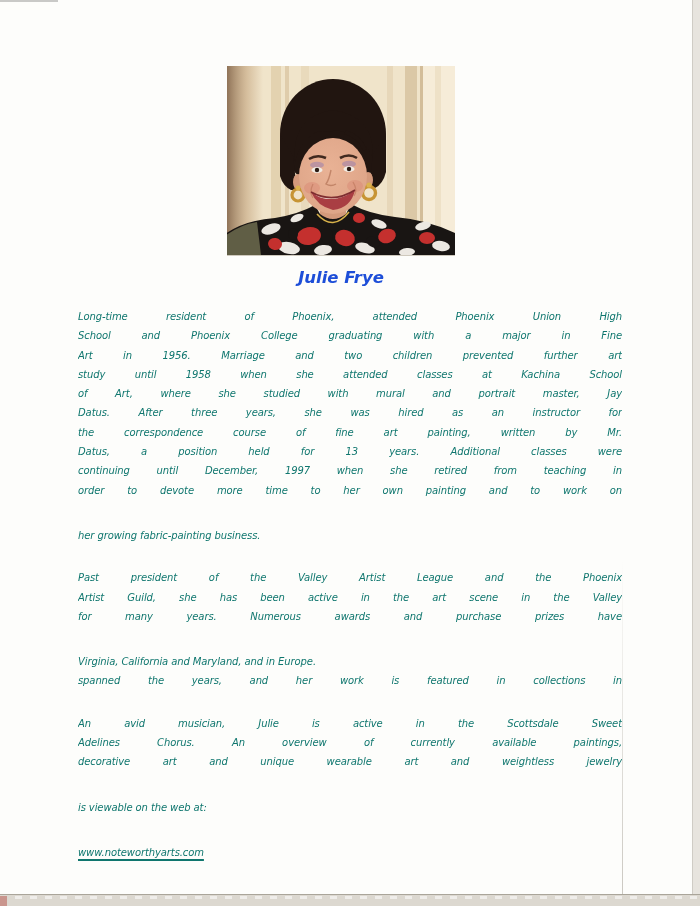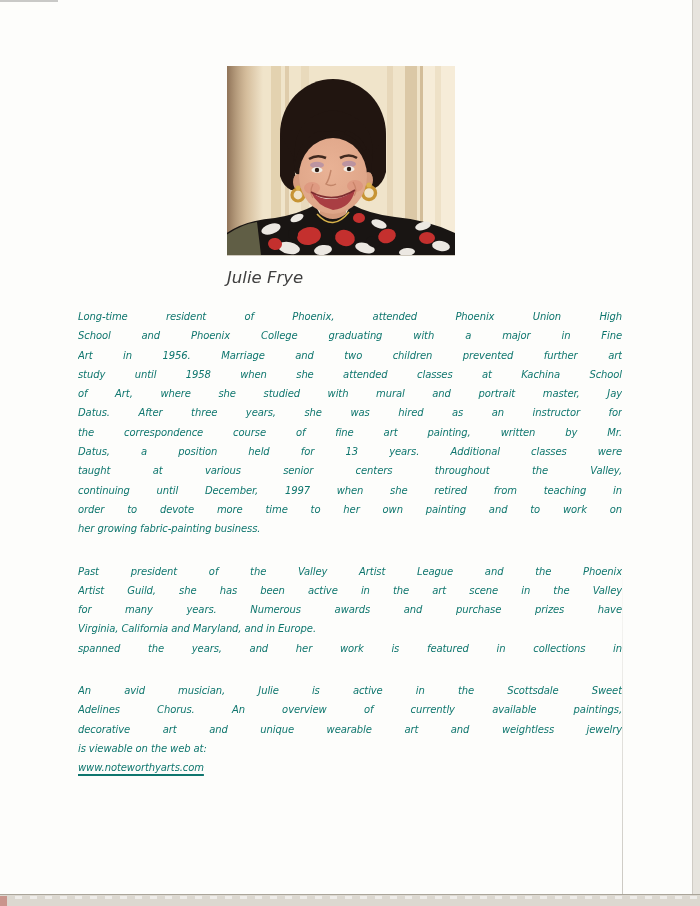--- a/index.html
+++ b/index.html
@@ -3,29 +3,29 @@
 <meta charset="utf-8">
 <style>
   html,body{margin:0;padding:0;background:#ffffff;}
   .scan{position:relative;width:700px;height:906px;background:#fdfdfb;overflow:hidden;
         font-family:"DejaVu Sans", sans-serif;}
   
   .photo{position:absolute;left:227px;top:66px;width:228px;height:189px;
          border-bottom:1px solid #cfc9bd;}
   .photo svg{display:block;width:100%;height:100%;}
   
-  .caption{position:absolute;left:227px;top:268px;width:228px;text-align:left;
-           font-style:italic;font-weight:normal;font-size:16.5px;color:#404040;}
+  .caption{position:absolute;left:227px;top:268px;width:228px;text-align:center;
+           font-style:italic;font-weight:bold;font-size:16.5px;color:#1d4ed8;}
   
   .bio{position:absolute;left:78px;top:307px;width:544px;color:#0f766e;
        font-style:italic;font-weight:normal;font-size:10px;line-height:19.3px;
        letter-spacing:-0.1px;}
   .para{margin:0 0 23px 0;}
   .line{height:19.3px;overflow:hidden;text-align:justify;text-align-last:justify;}
-  .line.last{text-align-last:left;}
+  .line.last{text-align-last:left;margin-top:26px;}
   .url{text-decoration:underline;text-underline-offset:3px;text-decoration-thickness:1.5px;
        text-align-last:left;}
   
   .edge-right{position:absolute;top:0;right:0;width:7px;height:906px;background:#e7e4de;
               border-left:1px solid #cfccc5;}
   .edge-bottom{position:absolute;left:0;bottom:0;width:700px;height:11px;background:#dcd8d0;
                border-top:1px solid #aaa59a;}
   .edge-bottom::after{content:"";position:absolute;top:1px;left:0;width:100%;height:3px;
                background:repeating-linear-gradient(90deg, rgba(255,255,255,.55) 0 7px, rgba(0,0,0,0) 7px 15px);}
   .corner-pink{position:absolute;left:0;bottom:0;width:7px;height:10px;background:#c9958d;}
@@ -134,21 +134,20 @@
   <div class="bio">
     <div class="para">
       <div class="line">Long-time resident of Phoenix, attended Phoenix Union High</div>
       <div class="line">School and Phoenix College graduating with a major in Fine</div>
       <div class="line">Art in 1956. Marriage and two children prevented further art</div>
       <div class="line">study until 1958 when she attended classes at Kachina School</div>
       <div class="line">of Art, where she studied with mural and portrait master, Jay</div>
       <div class="line">Datus. After three years, she was hired as an instructor for</div>
       <div class="line">the correspondence course of fine art painting, written by Mr.</div>
       <div class="line">Datus, a position held for 13 years. Additional classes were</div>
-      <div class="line">taught at various senior centers throughout the Valley,</div>
       <div class="line">continuing until December, 1997 when she retired from teaching in</div>
       <div class="line">order to devote more time to her own painting and to work on</div>
       <div class="line last">her growing fabric-painting business.</div>
     </div>
     <div class="para">
       <div class="line">Past president of the Valley Artist League and the Phoenix</div>
       <div class="line">Artist Guild, she has been active in the art scene in the Valley</div>
       <div class="line">for many years. Numerous awards and purchase prizes have</div>
       <div class="line last">Virginia, California and Maryland, and in Europe.</div>
       <div class="line">spanned the years, and her work is featured in collections in</div>

